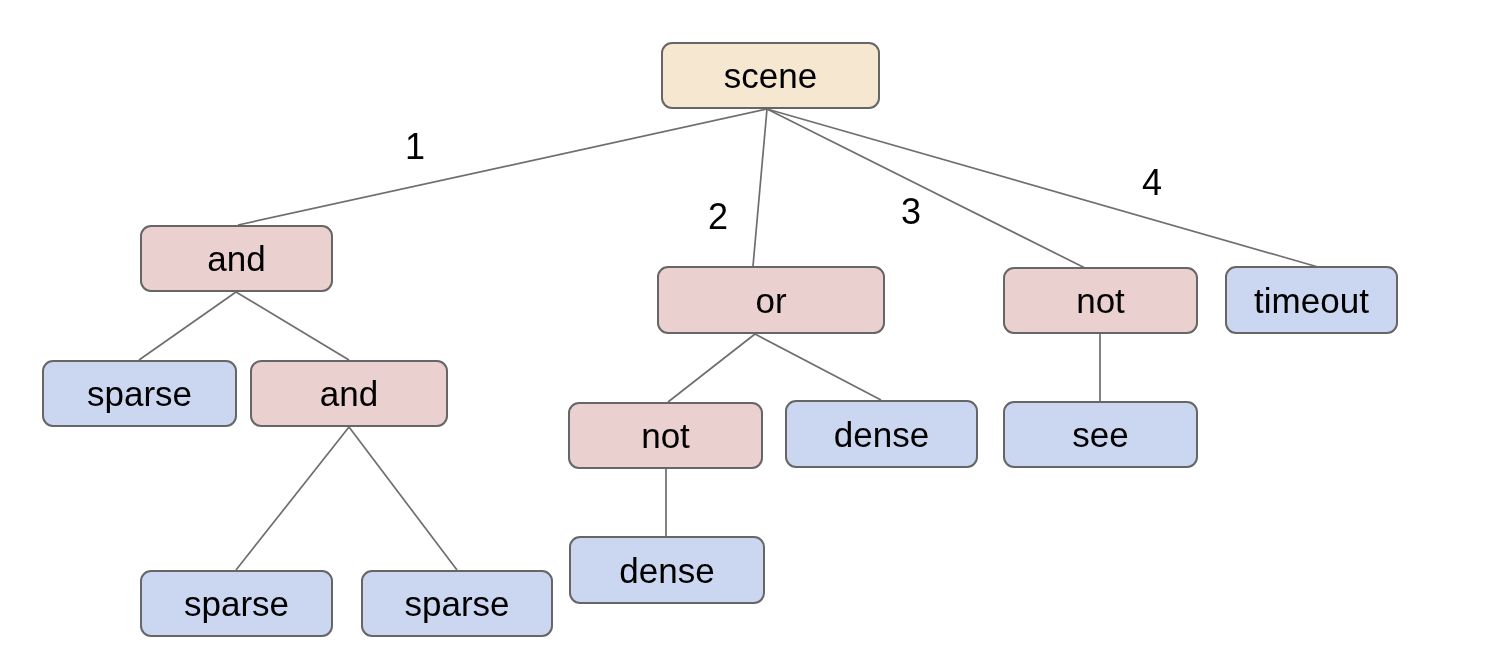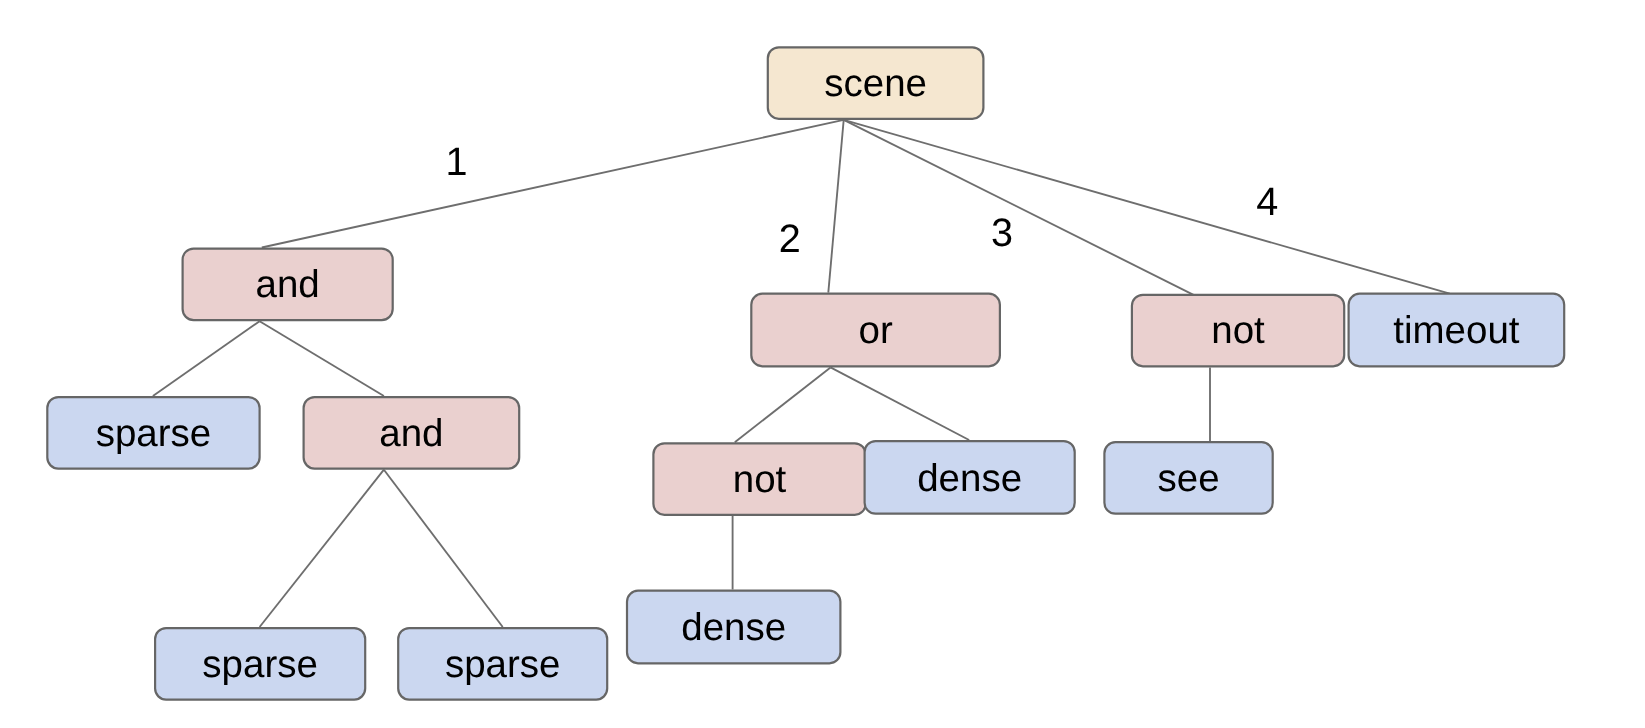--- a/index.html
+++ b/index.html
@@ -34,21 +34,21 @@
     border-radius: 11px;
     display: flex;
     align-items: center;
     justify-content: center;
     font-size: 35px;
     line-height: 1;
     color: var(--text, #000000);
     white-space: nowrap;
   }
   .node.root     { background: var(--root-fill, #f5e7d0); }
-  .node.operator { background: var(--operator-fill, #ead0cf); margin-left: 25px; }
+  .node.operator { background: var(--operator-fill, #ead0cf); }
   .node.leaf     { background: var(--leaf-fill, #cbd7f0); }
   .edge-label {
     position: absolute;
     transform: translate(-50%, -50%);
     font-size: 36px;
     line-height: 1;
     color: var(--text, #000000);
   }
 </style>
 </head>
@@ -64,39 +64,39 @@
     <line x1="236" y1="292" x2="139" y2="360"></line>
     <line x1="236" y1="292" x2="349" y2="360"></line>
     <line x1="349" y1="427" x2="236" y2="570"></line>
     <line x1="349" y1="427" x2="457" y2="570"></line>
     <line x1="755" y1="334" x2="668" y2="402"></line>
     <line x1="755" y1="334" x2="881" y2="400"></line>
     <line x1="666" y1="469" x2="666" y2="536"></line>
     <line x1="1100" y1="334" x2="1100" y2="401"></line>
   </svg>
 
-  <div class="node root" style="left:697px;top:42px;width:198px;height:67px">scene</div>
+  <div class="node root" style="left:661px;top:42px;width:219px;height:67px">scene</div>
 
   <div class="node operator" style="left:140px;top:225px;width:193px;height:67px">and</div>
 
   <div class="node operator" style="left:657px;top:266px;width:228px;height:68px">or</div>
 
   <div class="node operator" style="left:1003px;top:267px;width:195px;height:67px">not</div>
 
-  <div class="node leaf" style="left:1225px;top:266px;width:198px;height:68px">timeout</div>
+  <div class="node leaf" style="left:1225px;top:266px;width:173px;height:68px">timeout</div>
 
   <div class="node leaf" style="left:42px;top:360px;width:195px;height:67px">sparse</div>
 
   <div class="node operator" style="left:250px;top:360px;width:198px;height:67px">and</div>
 
   <div class="node operator" style="left:568px;top:402px;width:195px;height:67px">not</div>
 
   <div class="node leaf" style="left:785px;top:400px;width:193px;height:68px">dense</div>
 
-  <div class="node leaf" style="left:1003px;top:401px;width:155px;height:67px">see</div>
+  <div class="node leaf" style="left:1003px;top:401px;width:195px;height:67px">see</div>
 
   <div class="node leaf" style="left:140px;top:570px;width:193px;height:67px">sparse</div>
 
   <div class="node leaf" style="left:361px;top:570px;width:192px;height:67px">sparse</div>
 
   <div class="node leaf" style="left:569px;top:536px;width:196px;height:68px">dense</div>
 
   <span class="edge-label" style="left:415px;top:147px">1</span>
   <span class="edge-label" style="left:718px;top:217px">2</span>
   <span class="edge-label" style="left:911px;top:212px">3</span>

